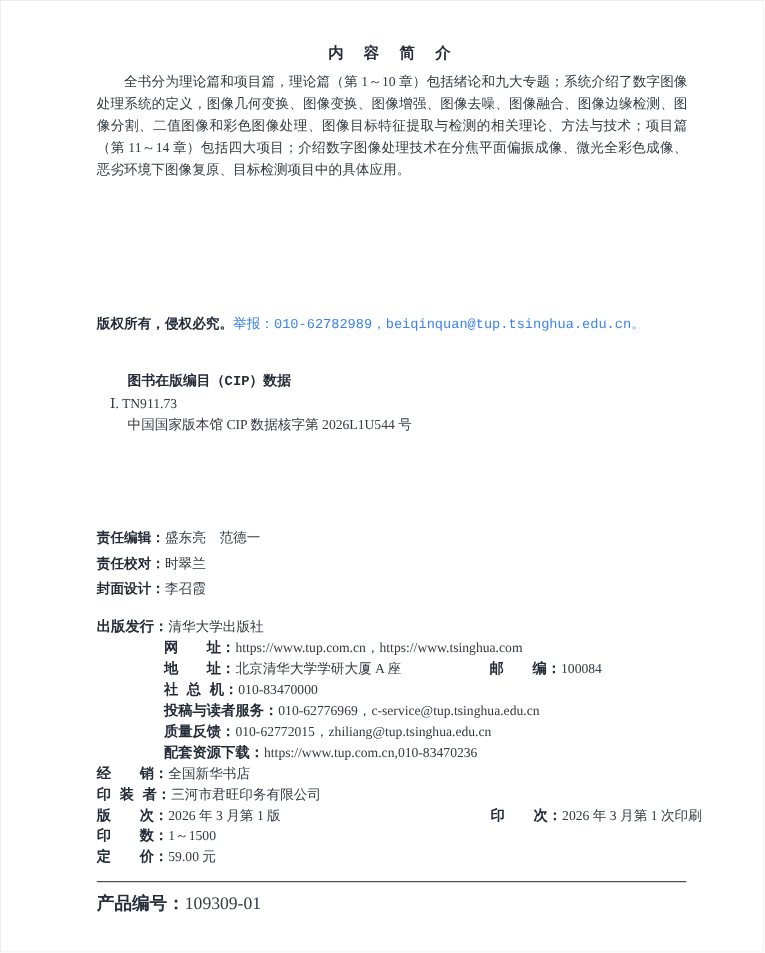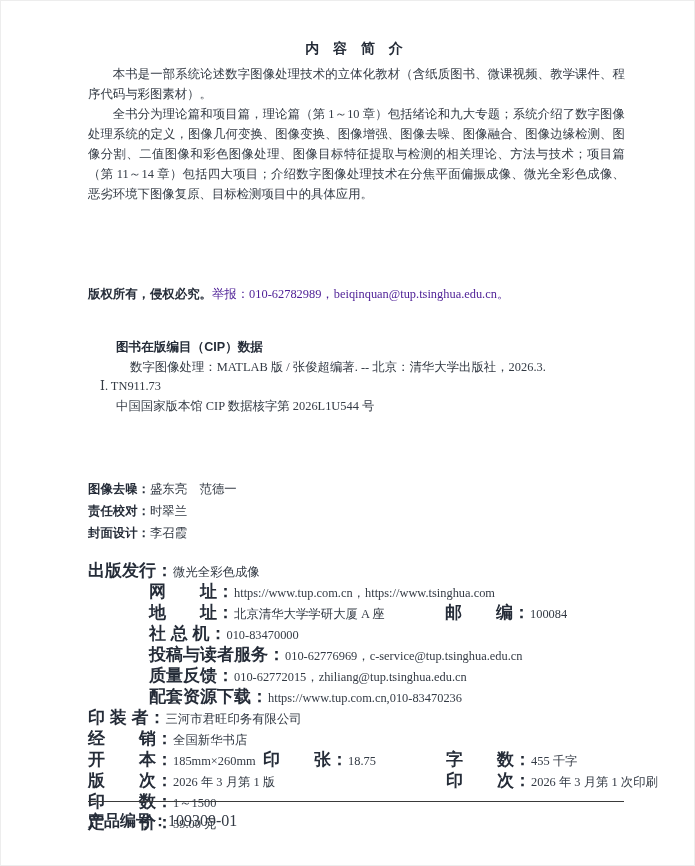--- a/index.html
+++ b/index.html
@@ -6,83 +6,81 @@
   .page{
     position:relative;
     width:695px;height:866px;
     background:#ffffff;
     box-shadow:inset 0 0 0 1px #ededed;
     font-family:"Liberation Serif","DejaVu Serif",serif;
     color:#333a44;
     overflow:hidden;
   }
   .content{position:absolute;left:88px;width:537px;}
-  .bold-sans{font-family:Liberation Sans, sans-serif;font-weight:bold;color:#252c38;}
+  .bold-sans{font-family:Liberation Mono, monospace;font-weight:bold;color:#252c38;}
 
   #intro-heading{top:40px;text-align:center;font-size:14px;letter-spacing:5px;}
   #intro-paras{top:64px;font-size:12.4px;line-height:20px;text-align:justify;}
   #intro-paras p{margin:0;text-indent:2em;}
 
   #copyright{top:286px;font-size:12.4px;}
-  #copyright .rest{font-family:Liberation Serif, serif;font-weight:normal;color:#4c1d95;}
+  #copyright .rest{font-family:Liberation Mono, monospace;font-weight:normal;color:#3b82f6;}
 
   #cip{top:338px;font-size:12.4px;line-height:19.5px;}
   .cip-heading{margin-left:28px;font-size:12.6px;}
   .cip-l1{margin-left:42px;}
   .cip-l2{margin-left:0px;}
   .cip-l3{margin-left:12px;}
   .cip-l4{margin-left:28px;}
 
   #credits{top:478px;font-size:12.4px;line-height:22px;}
   .credit-label{font-size:12.4px;}
 
   #publishing{top:561px;font-size:12.4px;line-height:19px;}
   .pub-row{position:relative;white-space:nowrap;}
   .pub-row.sub{margin-left:61px;}
-  .pub-label{font-size:17px;}
+  .pub-label{font-size:13px;}
   .pub-col{position:absolute;top:0;white-space:nowrap;}
   .col-postal{left:296px;}
   .col-sheets{left:175px;}
   .col-words{left:358px;}
 
   #rule{top:801px;left:88px;width:536px;border-top:1.5px solid #3a3a3a;position:absolute;}
   #product{top:811px;font-size:16px;}
 </style>
 </head>
 <body>
 
 <div class="page">
 
   <div class="content bold-sans" id="intro-heading">内 容 简 介</div>
 
   <div class="content" id="intro-paras">
-    <p>本书是一部系统论述数字图像处理技术的立体化教材（含纸质图书、微课视频、教学课件、程序代码与彩图素材）。</p>
     <p>全书分为理论篇和项目篇，理论篇（第 1～10 章）包括绪论和九大专题；系统介绍了数字图像处理系统的定义，图像几何变换、图像变换、图像增强、图像去噪、图像融合、图像边缘检测、图像分割、二值图像和彩色图像处理、图像目标特征提取与检测的相关理论、方法与技术；项目篇（第 11～14 章）包括四大项目；介绍数字图像处理技术在分焦平面偏振成像、微光全彩色成像、恶劣环境下图像复原、目标检测项目中的具体应用。</p>
   </div>
 
   <div class="content" id="copyright">
     <span class="bold-sans">版权所有，侵权必究。</span><span class="rest">举报：010-62782989，beiqinquan@tup.tsinghua.edu.cn。</span>
   </div>
 
   <div class="content" id="cip">
     <div class="cip-heading bold-sans">图书在版编目（CIP）数据</div>
-    <div class="cip-l1">数字图像处理：MATLAB 版 / 张俊超编著. -- 北京：清华大学出版社，2026.3.</div>
     <div class="cip-l3">Ⅰ. TN911.73</div>
     <div class="cip-l4">中国国家版本馆 CIP 数据核字第 2026L1U544 号</div>
   </div>
 
   <div class="content" id="credits">
-    <div><span class="credit-label bold-sans">图像去噪：</span><span>盛东亮　范德一</span></div>
+    <div><span class="credit-label bold-sans">责任编辑：</span><span>盛东亮　范德一</span></div>
     <div><span class="credit-label bold-sans">责任校对：</span><span>时翠兰</span></div>
     <div><span class="credit-label bold-sans">封面设计：</span><span>李召霞</span></div>
   </div>
 
   <div class="content" id="publishing">
     <div class="pub-row">
-      <span class="pub-label bold-sans">出版发行：</span><span>微光全彩色成像</span>
+      <span class="pub-label bold-sans">出版发行：</span><span>清华大学出版社</span>
     </div>
     <div class="pub-row sub">
       <span class="pub-label bold-sans">网　　址：</span><span>https://www.tup.com.cn，https://www.tsinghua.com</span>
     </div>
     <div class="pub-row sub">
       <span class="pub-label bold-sans">地　　址：</span><span>北京清华大学学研大厦 A 座</span>
       <span class="pub-col col-postal"><span class="pub-label bold-sans">邮　　编：</span><span>100084</span></span>
     </div>
     <div class="pub-row sub">
       <span class="pub-label bold-sans">社 总 机：</span><span>010-83470000</span>
@@ -90,29 +88,24 @@
     <div class="pub-row sub">
       <span class="pub-label bold-sans">投稿与读者服务：</span><span>010-62776969，c-service@tup.tsinghua.edu.cn</span>
     </div>
     <div class="pub-row sub">
       <span class="pub-label bold-sans">质量反馈：</span><span>010-62772015，zhiliang@tup.tsinghua.edu.cn</span>
     </div>
     <div class="pub-row sub">
       <span class="pub-label bold-sans">配套资源下载：</span><span>https://www.tup.com.cn,010-83470236</span>
     </div>
     <div class="pub-row">
-      <span class="pub-label bold-sans">印 装 者：</span><span>三河市君旺印务有限公司</span>
-    </div>
-    <div class="pub-row">
       <span class="pub-label bold-sans">经　　销：</span><span>全国新华书店</span>
     </div>
     <div class="pub-row">
-      <span class="pub-label bold-sans">开　　本：</span><span>185mm×260mm</span>
-      <span class="pub-col col-sheets"><span class="pub-label bold-sans">印　　张：</span><span>18.75</span></span>
-      <span class="pub-col col-words"><span class="pub-label bold-sans">字　　数：</span><span>455 千字</span></span>
+      <span class="pub-label bold-sans">印 装 者：</span><span>三河市君旺印务有限公司</span>
     </div>
     <div class="pub-row">
       <span class="pub-label bold-sans">版　　次：</span><span>2026 年 3 月第 1 版</span>
       <span class="pub-col col-words"><span class="pub-label bold-sans">印　　次：</span><span>2026 年 3 月第 1 次印刷</span></span>
     </div>
     <div class="pub-row">
       <span class="pub-label bold-sans">印　　数：</span><span>1～1500</span>
     </div>
     <div class="pub-row">
       <span class="pub-label bold-sans">定　　价：</span><span>59.00 元</span>

